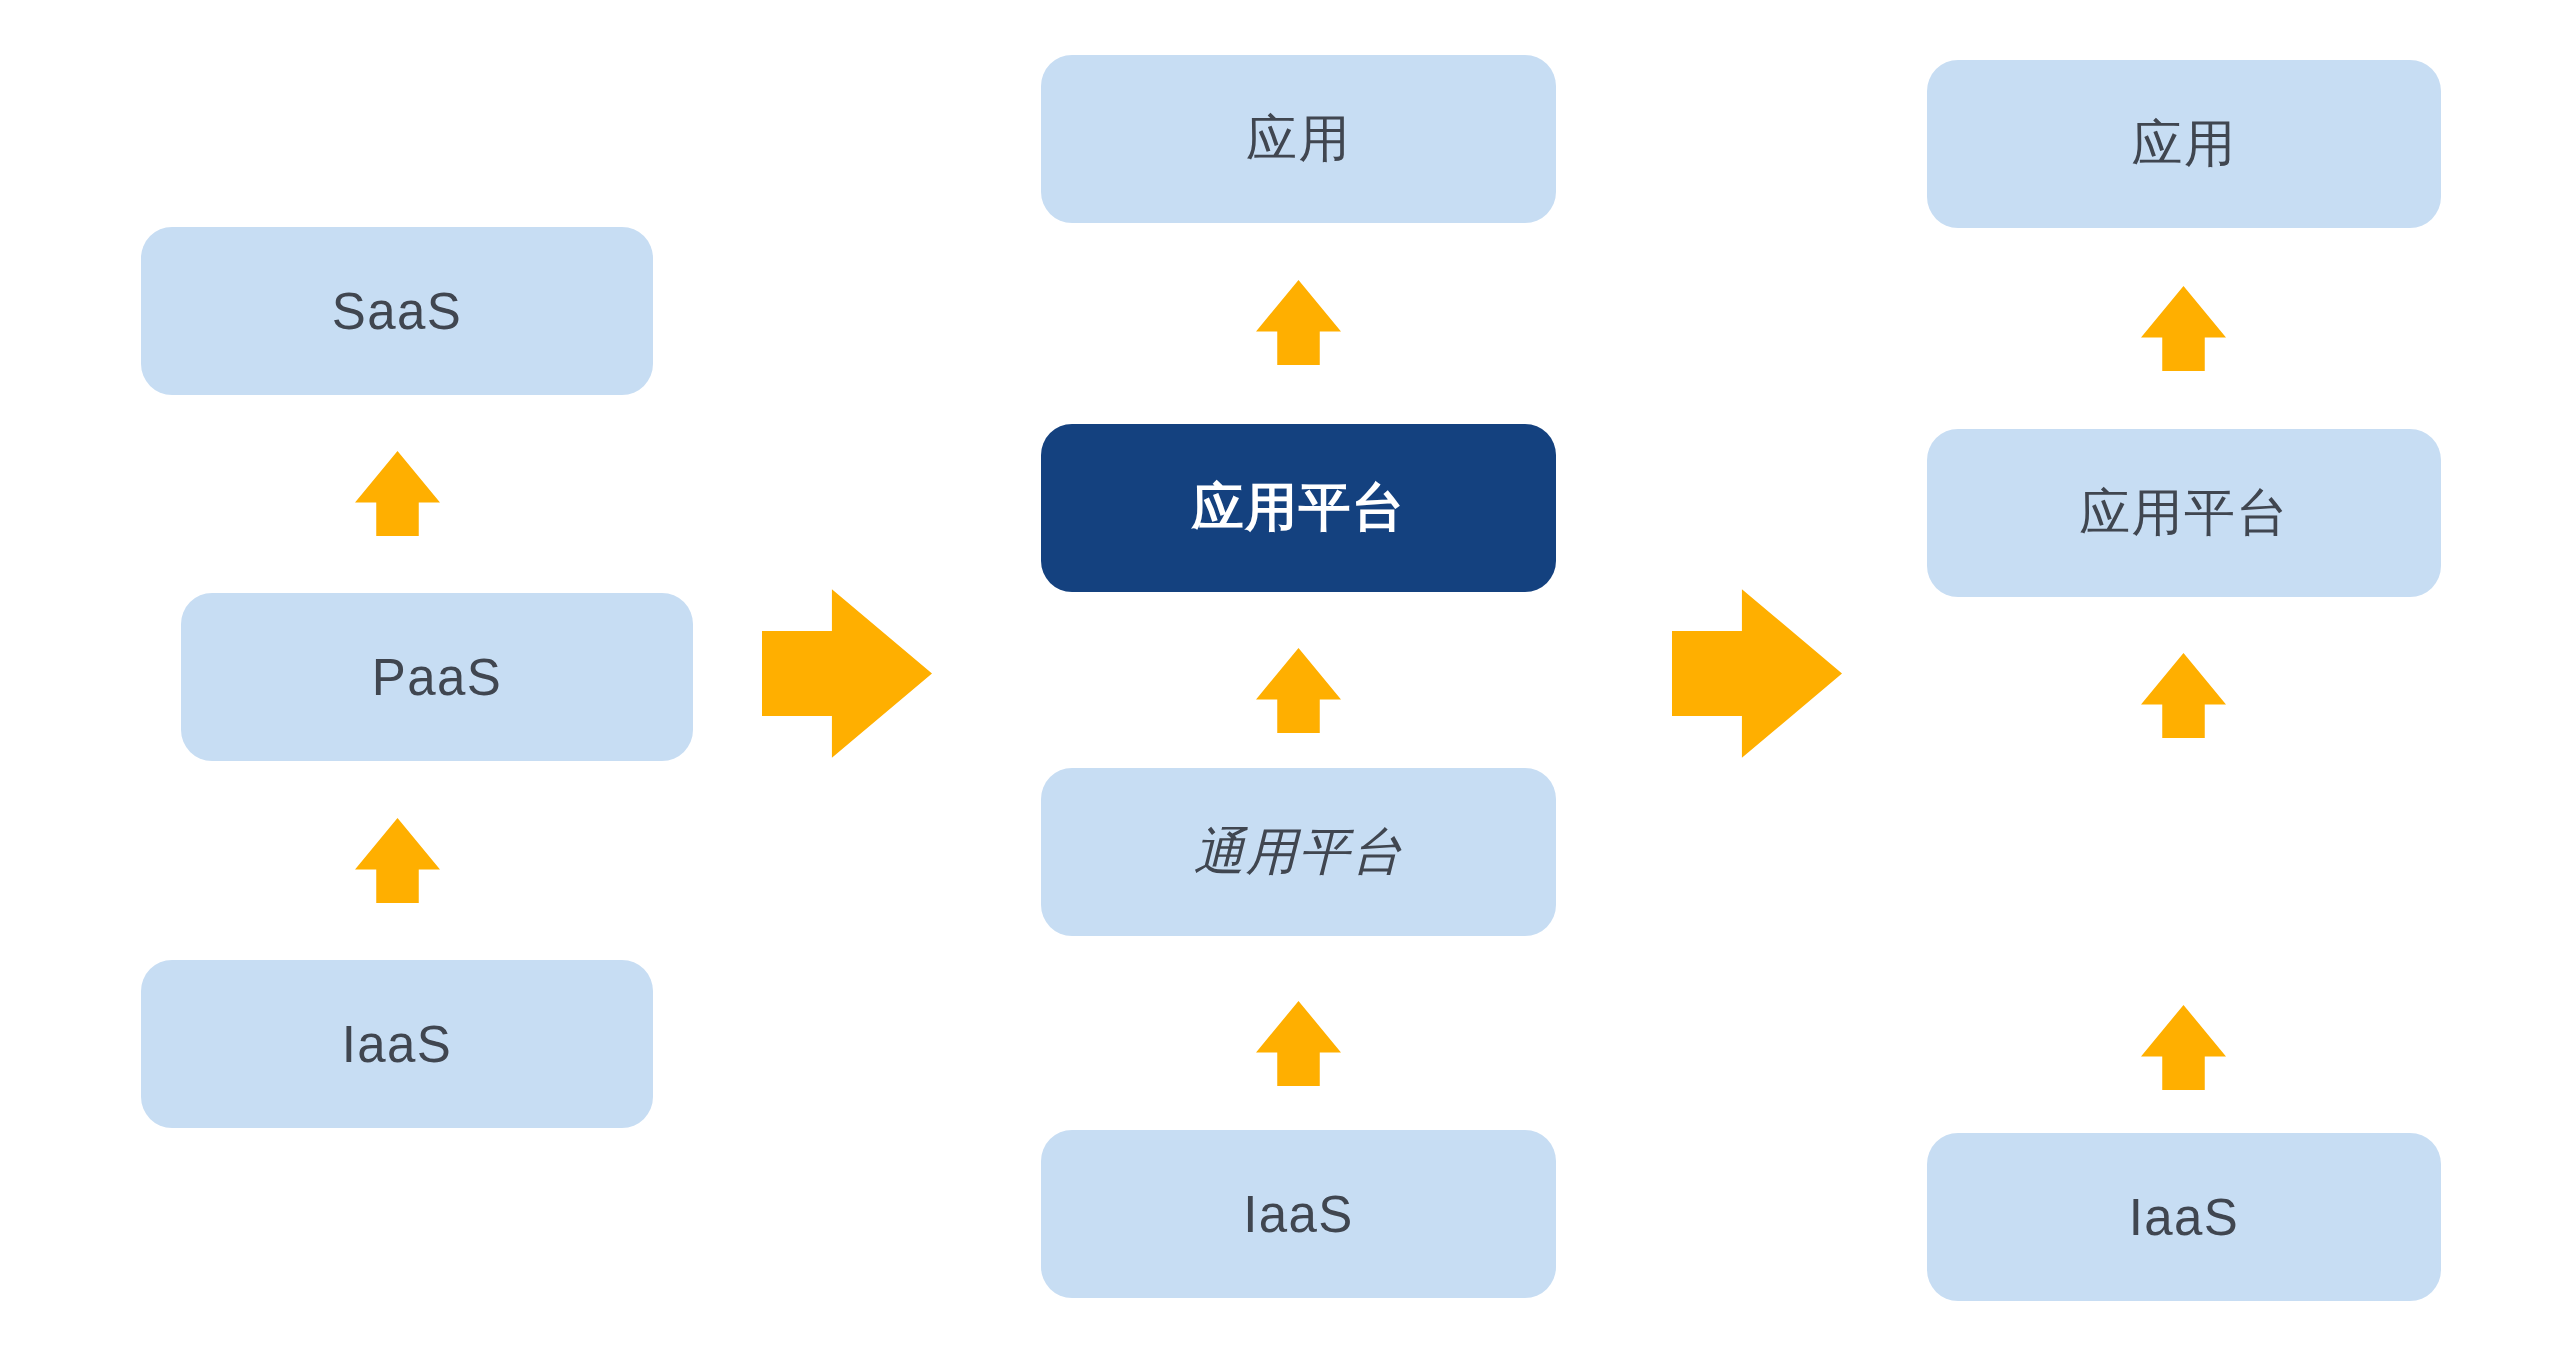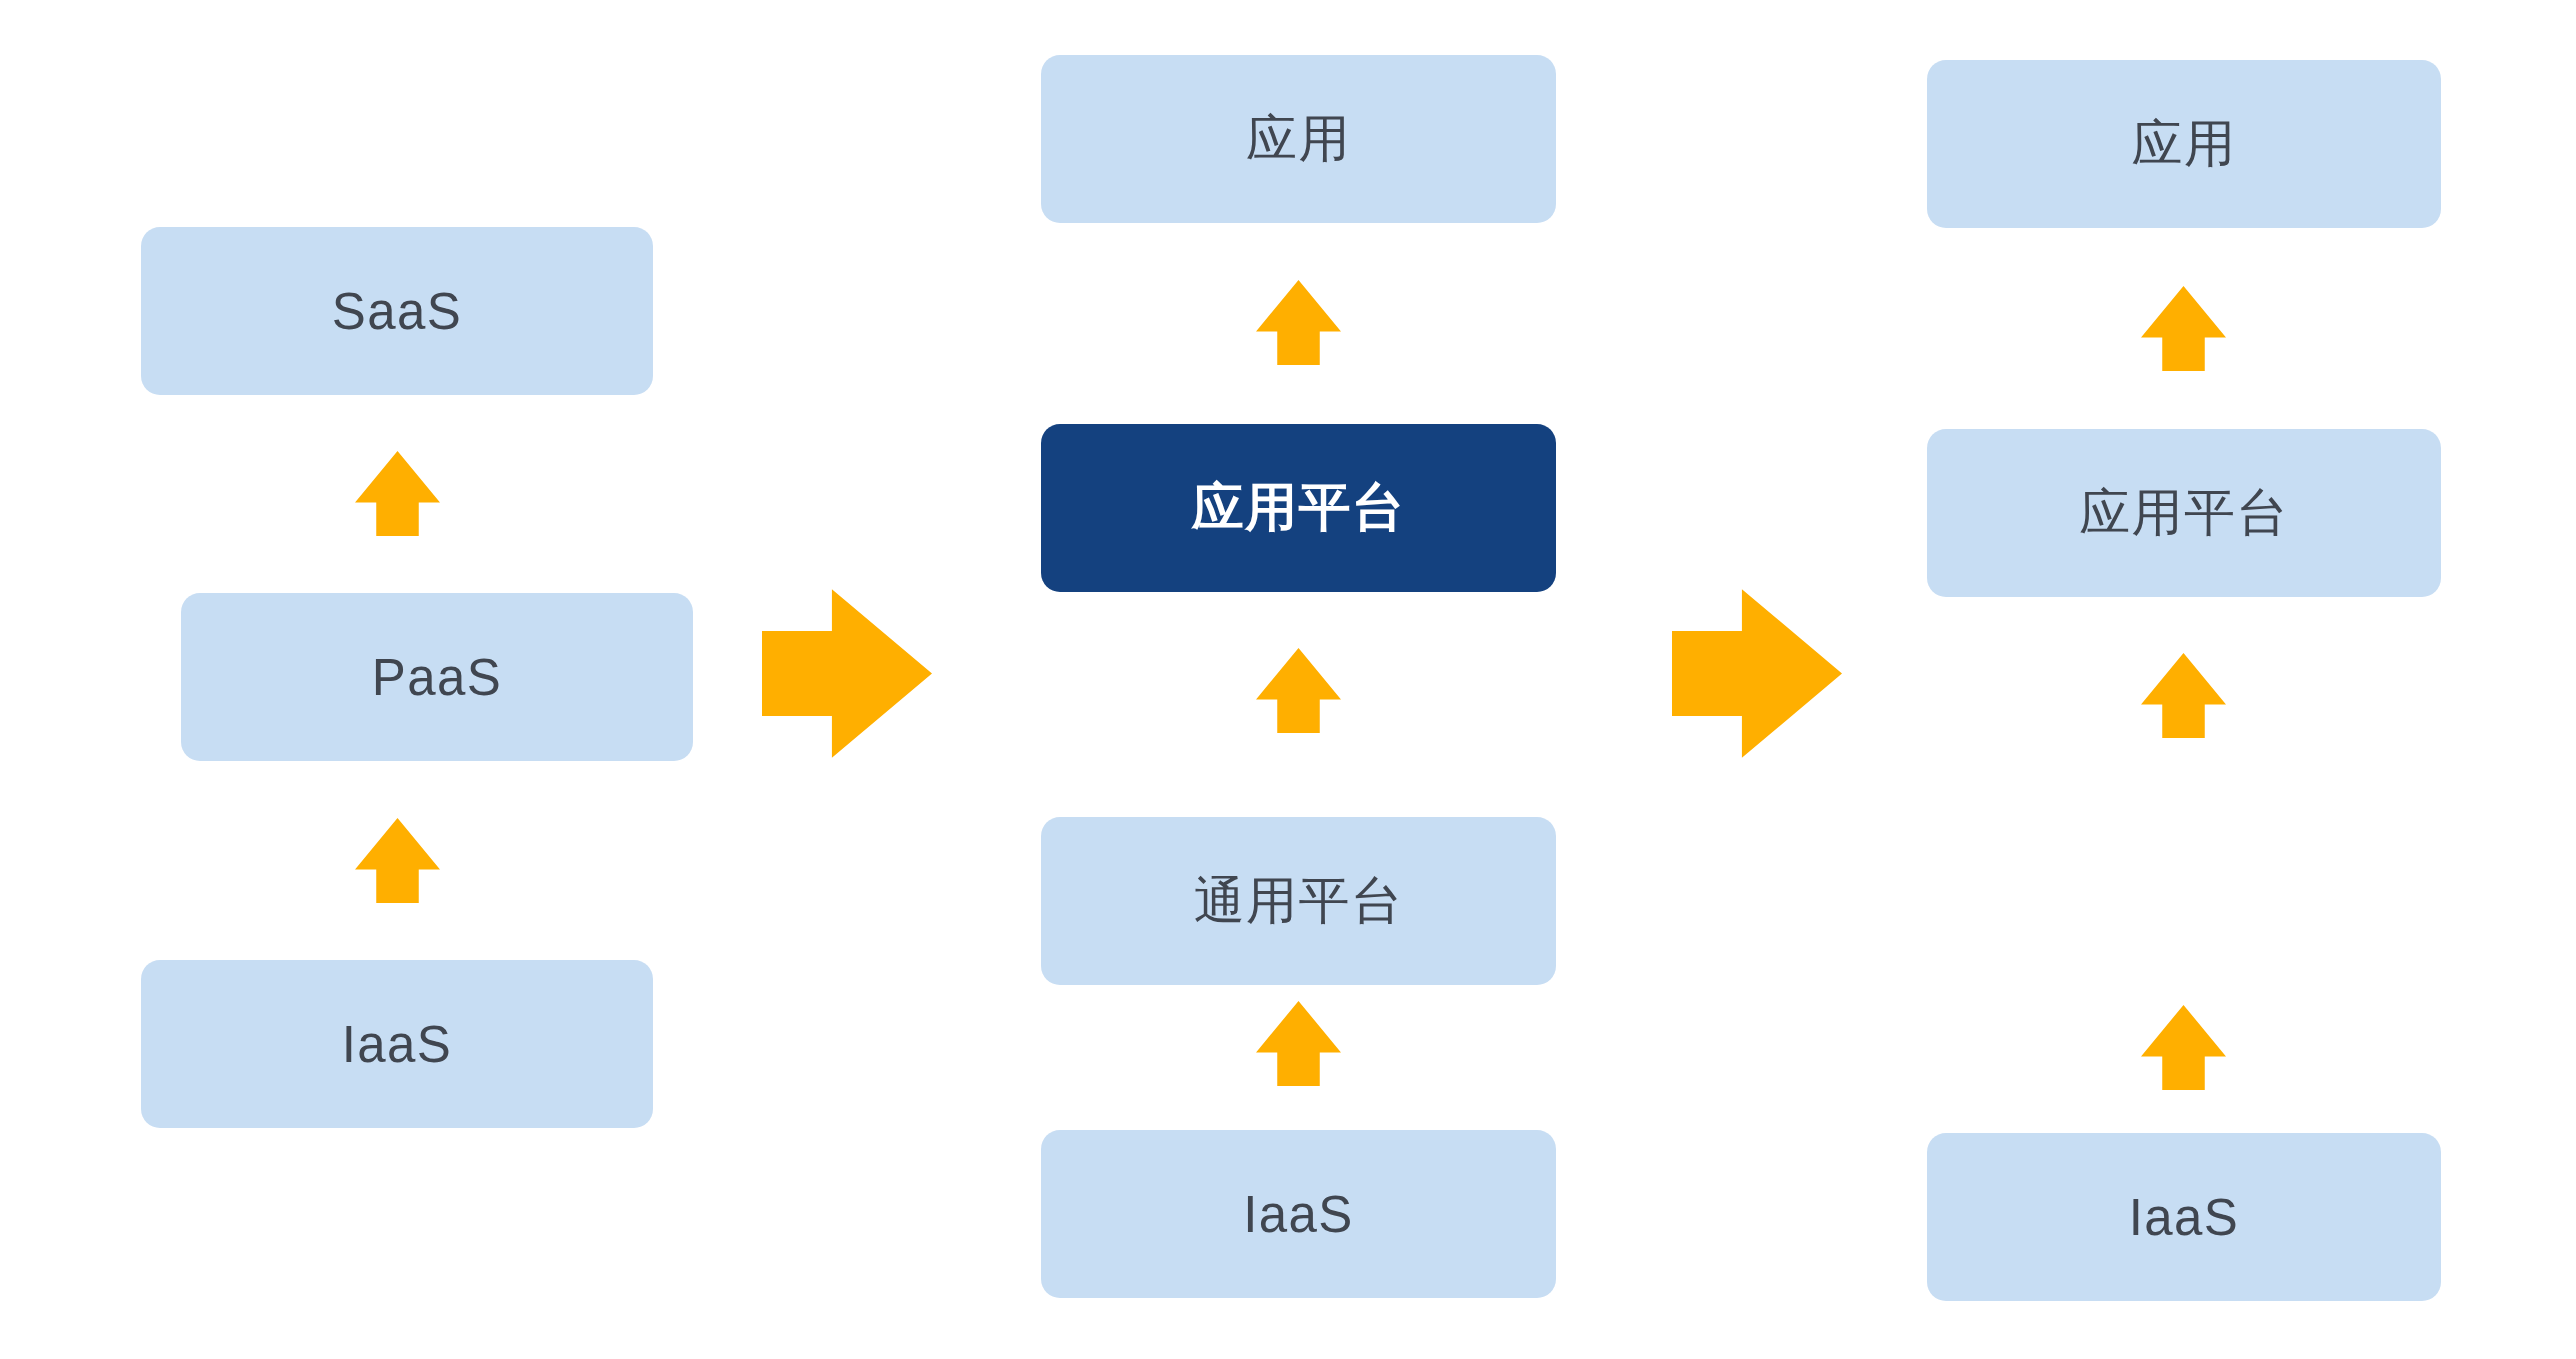--- a/index.html
+++ b/index.html
@@ -11,21 +11,21 @@
   #canvas {
     position: relative;
     width: 2576px;
     height: 1360px;
     background: #FFFFFF;
     overflow: hidden;
   }
   .box {
     position: absolute;
     height: 168px;
-    border-radius: 19px;
+    border-radius: 31px;
     display: flex;
     align-items: center;
     justify-content: center;
     box-sizing: border-box;
   }
   .box.light {
     background: #C7DDF3;
   }
   .box.light .box-label {
     color: #404650;
@@ -98,21 +98,21 @@
   </svg>
 
   <div class="box dark col-mid" style="top:424px;">
     <span class="box-label">应用平台</span>
   </div>
 
   <svg class="up-arrow" style="left:1256px; top:648px;" viewBox="0 0 124 124" aria-hidden="true">
     <polygon class="arrow-shape" points="62,0 124,75 93,75 93,124 31,124 31,75 0,75"></polygon>
   </svg>
 
-  <div class="box light col-mid" style="top:817px;">
+  <div class="box light col-mid" style="top:768px;font-style:italic;">
     <span class="box-label">通用平台</span>
   </div>
 
   <svg class="up-arrow" style="left:1256px; top:1001px;" viewBox="0 0 124 124" aria-hidden="true">
     <polygon class="arrow-shape" points="62,0 124,75 93,75 93,124 31,124 31,75 0,75"></polygon>
   </svg>
 
   <div class="box light col-mid" style="top:1130px;">
     <span class="box-label">IaaS</span>
   </div>

